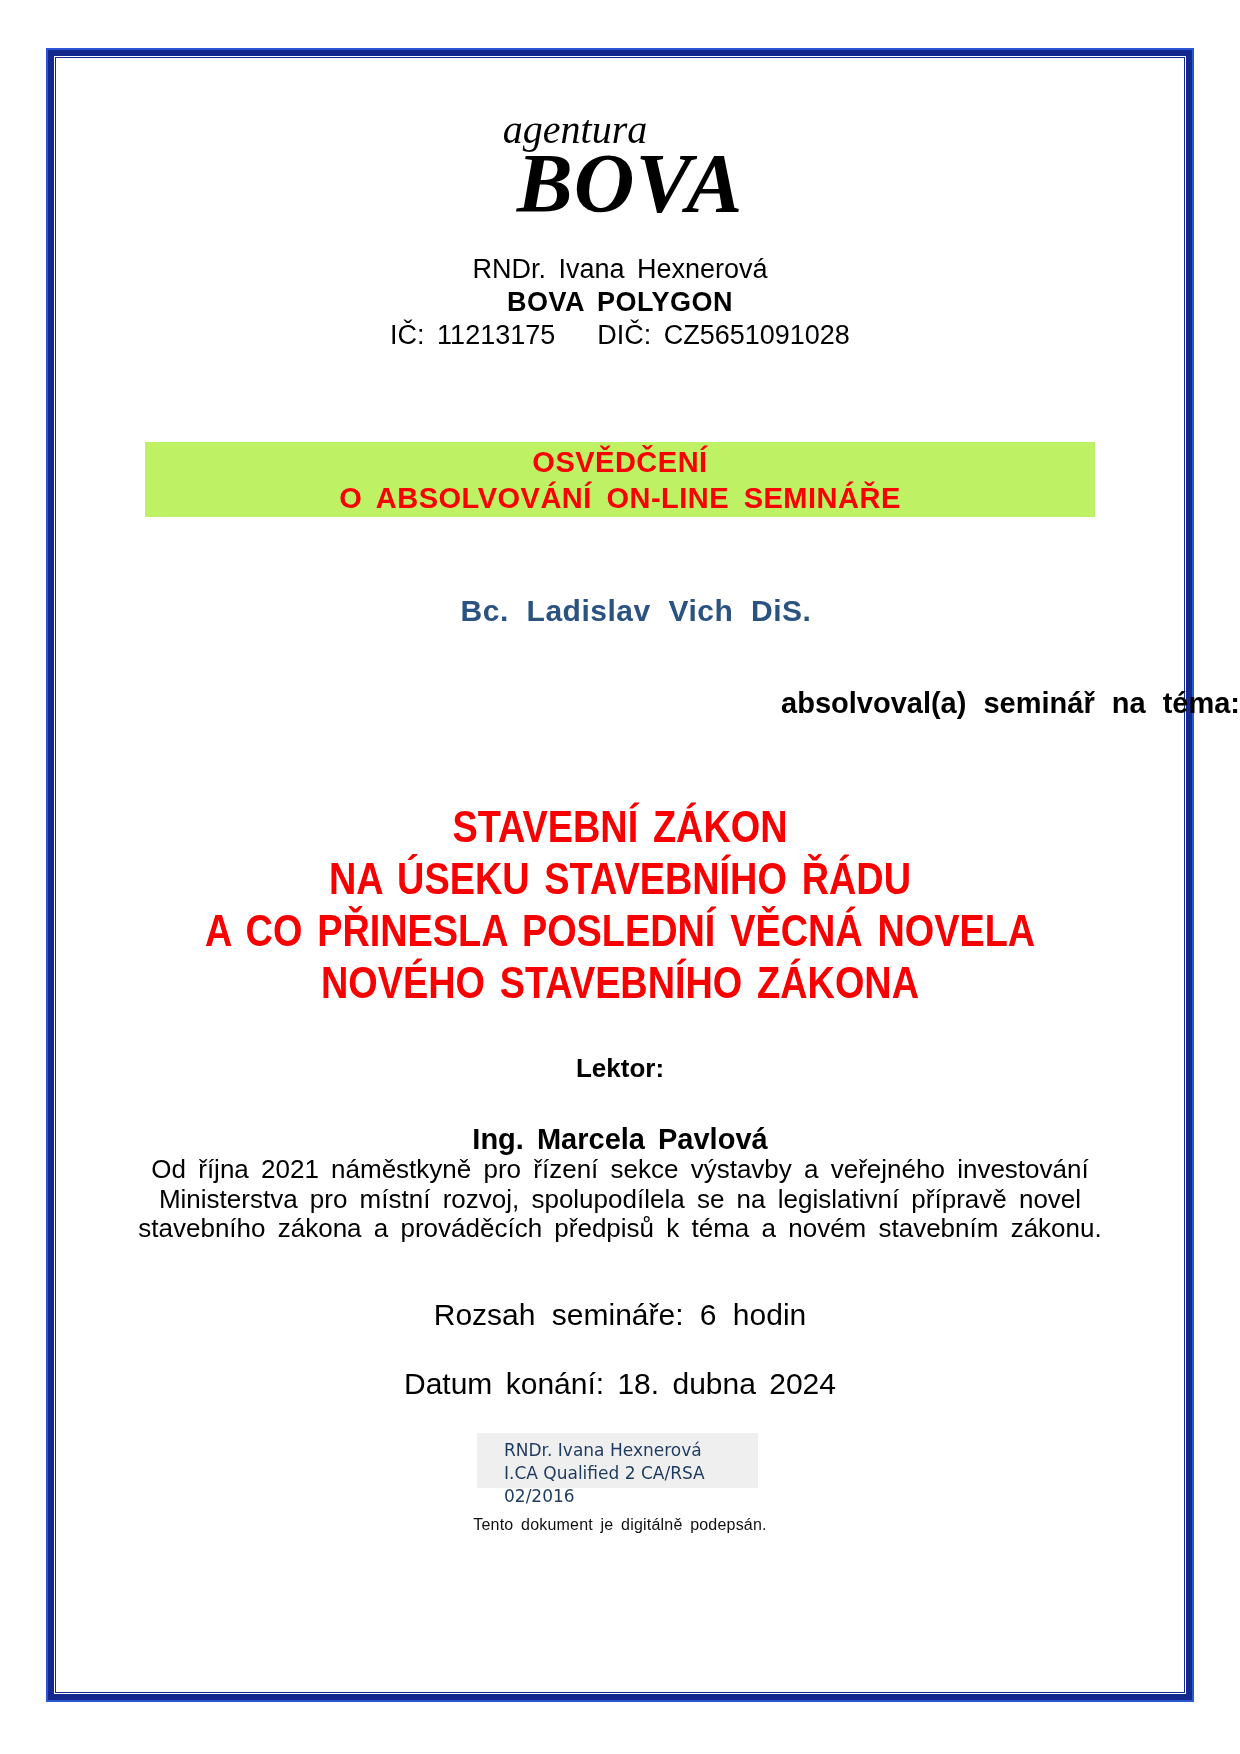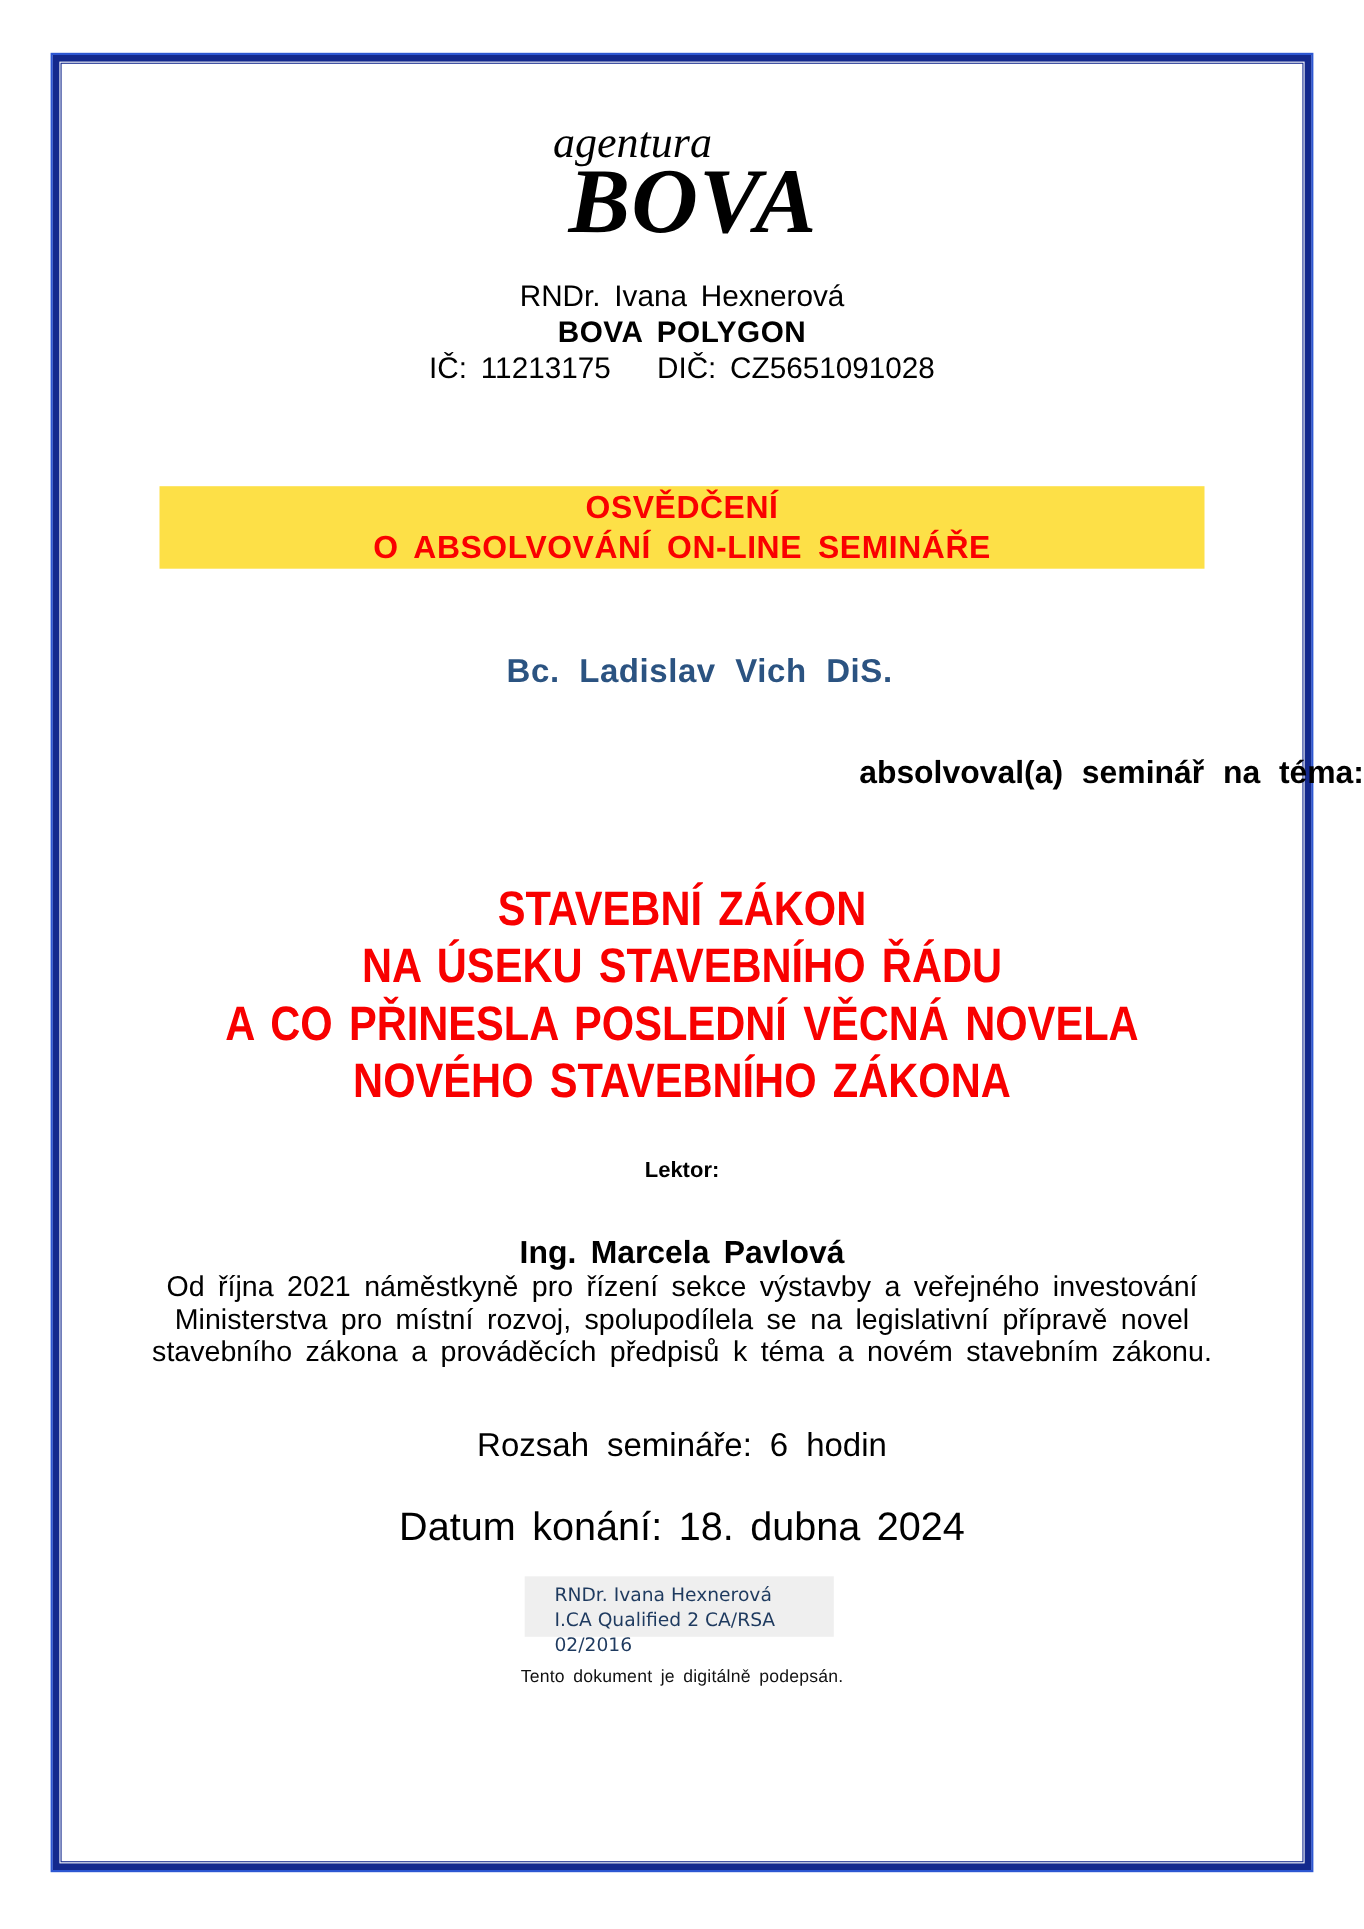--- a/index.html
+++ b/index.html
@@ -25,48 +25,48 @@
                font-size:84px; line-height:0.82; transform:translateX(10px); letter-spacing:1px; }
 
   
   .contact { position:absolute; top:253px; left:0; right:0;
              font-size:27px; line-height:33px; word-spacing:5px; }
   .contact .company { font-weight:bold; letter-spacing:0.5px; }
   .idline .gap { display:inline-block; width:42px; }
 
   
   .banner { position:absolute; top:442px; left:145px; right:145px;
-            background:#fde047; color:#fa0000; font-weight:bold;
+            background:#bef264; color:#fa0000; font-weight:bold;
             font-size:29px; line-height:36px; padding:2px 0 1px 0;
             word-spacing:6px; letter-spacing:0.5px; }
 
   
   .participant { position:absolute; top:594px; left:0; right:0;
                  font-size:30px; font-weight:bold; color:#2b5381;
                  word-spacing:9px; letter-spacing:0.5px;padding-left:32px; }
 
   .statement { position:absolute; top:687px; left:0; right:0;
                font-size:29px; font-weight:bold; word-spacing:9px;text-align:right; }
 
   
   .title-block { position:absolute; top:801px; left:0; right:0;
                  color:#f80000; font-weight:bold; font-size:44px; line-height:52px;
                  transform:scaleX(0.86); word-spacing:5px; }
 
   
   .lektor-heading { position:absolute; top:1053px; left:0; right:0;
-                    font-size:20px; font-weight:bold; }
+                    font-size:26px; font-weight:bold; }
   .lektor-name    { position:absolute; top:1123px; left:0; right:0;
                     font-size:29px; font-weight:bold; word-spacing:5px; }
   .lektor-bio     { position:absolute; top:1155px; left:0; right:0;
                     font-size:26px; line-height:29.5px; word-spacing:5px; }
 
   
   .duration { position:absolute; top:1298px; left:0; right:0; font-size:30px; word-spacing:8px; }
-  .eventdate{ position:absolute; top:1367px; left:0; right:0; font-size:36px; word-spacing:5px; }
+  .eventdate{ position:absolute; top:1367px; left:0; right:0; font-size:30px; word-spacing:5px; }
 
   
   .sigbox { position:absolute; top:1433px; left:477px; width:281px; height:55px;
             box-sizing:border-box; background:#efefef; text-align:left;
             font-family:"DejaVu Sans", sans-serif; font-size:17px; line-height:23px;
             color:#1e3a5f; padding:6px 0 0 27px; }
   .signote { position:absolute; top:1516px; left:0; right:0;
              font-family:Liberation Sans, sans-serif; font-size:16px;
              letter-spacing:0.2px; word-spacing:3px; color:#111; }
 </style>

